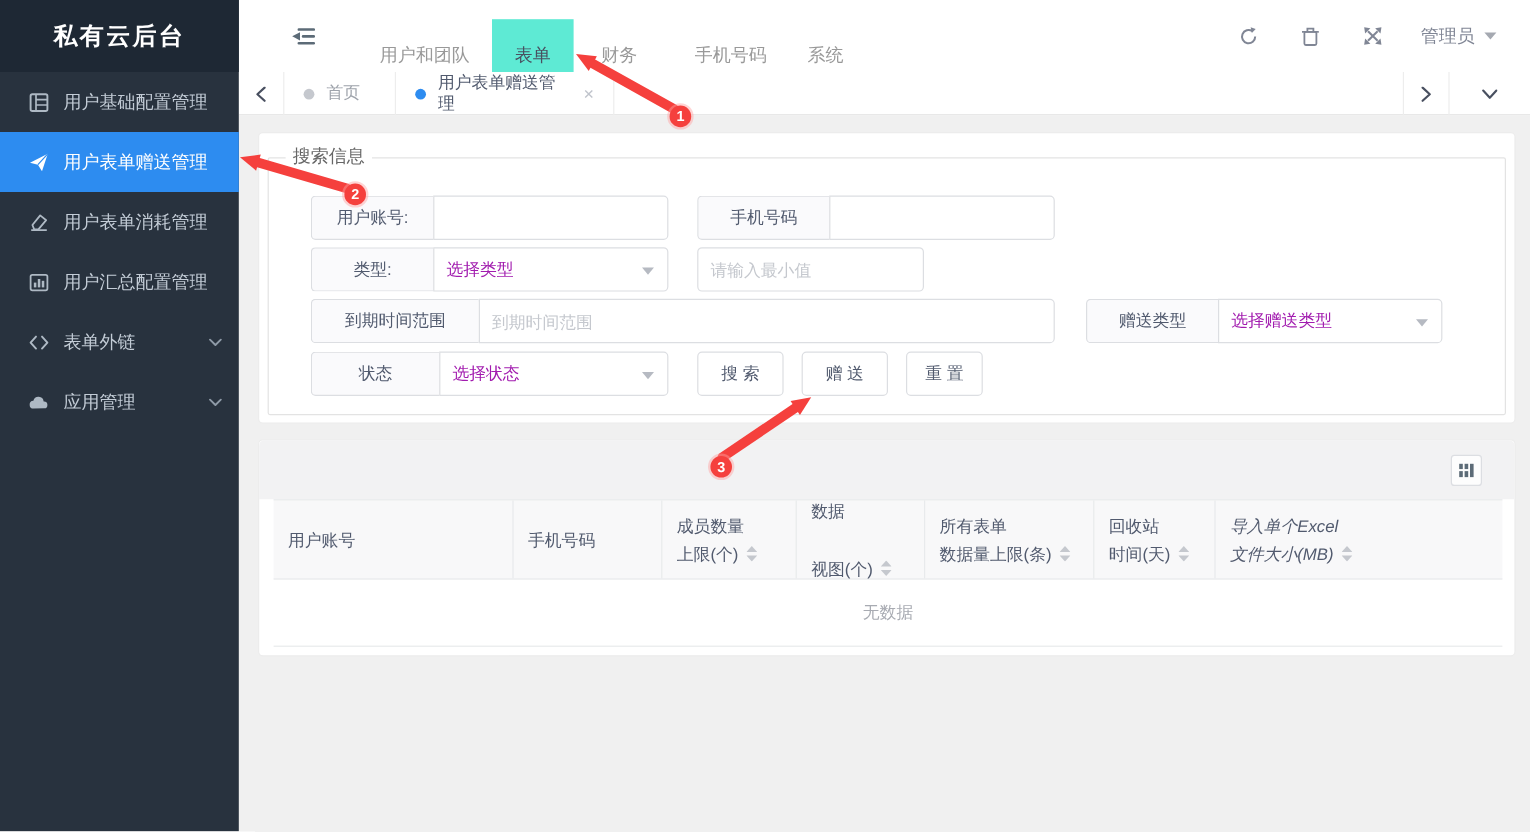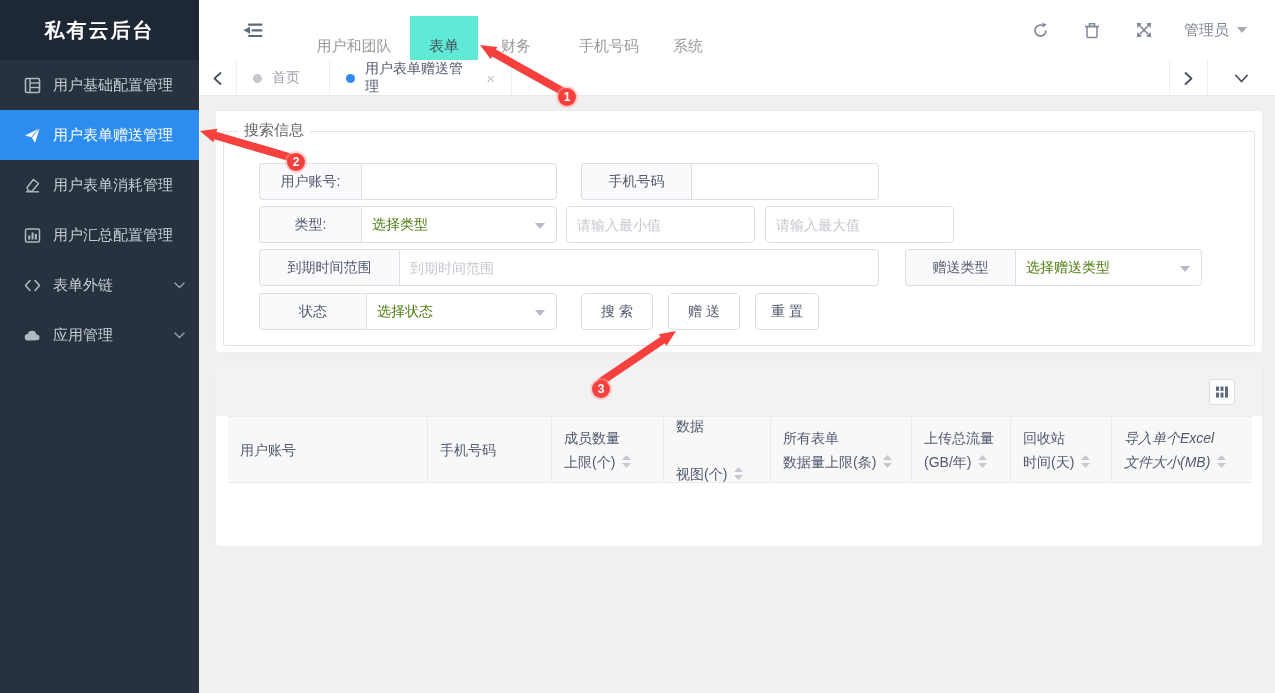--- a/index.html
+++ b/index.html
@@ -47,24 +47,24 @@
   .search-card { left:215px; top:110px; width:1048px; height:243px; }
   .fieldset { position:absolute; left:7px; top:20px; right:7px; bottom:6px; border:1px solid #e3e3e3; border-radius:2px; }
   .legend { position:absolute; left:14px; top:-11px; background:#fff; padding:0 6px; font-size:15px; color:#666; }
 
   .fgroup { position:absolute; display:flex; height:37px; }
   .fg-label { background:#fafafc; border:1px solid #dcdee2; border-right:none; border-radius:4px 0 0 4px;
               display:flex; align-items:center; justify-content:center; color:#515a6e; font-size:14px; white-space:nowrap; }
   .fg-input, .fg-select { border:1px solid #dcdee2; border-radius:0 4px 4px 0; background:#fff; height:37px; position:relative; }
   .fg-input input { border:none; outline:none; width:100%; height:100%; padding:0 10px; font-size:14px; color:#515a6e; font-family:inherit; background:transparent; }
   .fg-input input::placeholder { color:#c5c8ce; }
-  .lone-input { position:absolute; height:37px; border:1px solid #dcdee2; border-radius:4px; background:#fff; }
+  .lone-input { position:absolute; height:37px; border:1px solid #dcdee2; border-radius:4px; background:#fff;margin-left:15px; }
   .lone-input input { border:none; outline:none; width:100%; height:100%; padding:0 10px; font-size:14px; color:#515a6e; font-family:inherit; background:transparent; }
   .lone-input input::placeholder { color:#c5c8ce; }
-  .fg-select { display:flex; align-items:center; padding:0 15px 0 10px; color:#4d7c0f; cursor:pointer; }
+  .fg-select { display:flex; align-items:center; padding:0 15px 0 10px; color:#a21caf; cursor:pointer; }
   .fg-select .sel-caret { position:absolute; right:11px; top:16px; width:0; height:0; border-left:5px solid transparent; border-right:5px solid transparent; border-top:6px solid #b6bac2; }
 
   .btn { position:absolute; height:37px; background:#fff; border:1px solid #dcdee2; border-radius:4px; color:#515a6e;
          font-size:14px; display:flex; align-items:center; justify-content:center; cursor:pointer; white-space:nowrap; }
 
   
   .table-card { left:215px; top:366px; width:1048px; height:181px; }
   .tbl-toolbar { position:absolute; left:0; top:0; right:0; height:49px; background:#f2f2f3; border-radius:4px 4px 0 0; }
   .col-set-btn { position:absolute; right:27px; top:12px; width:26px; height:26px; background:#fdfdfd; border:1px solid #dcdee2; border-radius:3px;
                  display:flex; align-items:center; justify-content:center; color:#5c6b77; cursor:pointer; }
@@ -272,23 +272,20 @@
       <div class="fgroup" style="left:35px; top:74px; width:298px;">
         <div class="fg-label" style="width:102px;">类型:</div>
         <div class="fg-select" style="width:196px;">
           <span>选择类型</span>
           <span class="sel-caret"></span>
         </div>
       </div>
       <div class="lone-input" style="left:342px; top:74px; width:189px;">
         <input type="text" placeholder="请输入最小值" style="">
       </div>
-      <div class="lone-input" style="left:541px; top:74px; width:189px;">
-        <input type="text" placeholder="请输入最大值" style="">
-      </div>
 
       <div class="fgroup" style="left:35px; top:117px; width:620px;">
         <div class="fg-label" style="width:140px;">到期时间范围</div>
         <div class="fg-input" style="width:480px;">
           <input type="text" placeholder="到期时间范围" style="">
         </div>
       </div>
       <div class="fgroup" style="left:681px; top:117px; width:297px;">
         <div class="fg-label" style="width:110px;">赠送类型</div>
         <div class="fg-select" style="width:187px;">
@@ -359,32 +356,20 @@
           <span class="l2">
               <span>数据量上限(条)</span>
             <span class="sort-icon">
                 <svg width="9" height="13" viewBox="0 0 9 13">
                   <polygon points="4.5,0 9,5 0,5" fill="#c5c8ce"></polygon>
                   <polygon points="0,8 9,8 4.5,13" fill="#c5c8ce"></polygon>
                 </svg>
               </span>
             </span>
         </div>
-        <div class="th" style="width:99px;">
-          <span class="l1">上传总流量</span>
-          <span class="l2">
-              <span>(GB/年)</span>
-            <span class="sort-icon">
-                <svg width="9" height="13" viewBox="0 0 9 13">
-                  <polygon points="4.5,0 9,5 0,5" fill="#c5c8ce"></polygon>
-                  <polygon points="0,8 9,8 4.5,13" fill="#c5c8ce"></polygon>
-                </svg>
-              </span>
-            </span>
-        </div>
         <div class="th" style="width:101px;">
           <span class="l1">回收站</span>
           <span class="l2">
               <span>时间(天)</span>
             <span class="sort-icon">
                 <svg width="9" height="13" viewBox="0 0 9 13">
                   <polygon points="4.5,0 9,5 0,5" fill="#c5c8ce"></polygon>
                   <polygon points="0,8 9,8 4.5,13" fill="#c5c8ce"></polygon>
                 </svg>
               </span>
@@ -396,20 +381,21 @@
               <span>文件大小(MB)</span>
             <span class="sort-icon">
                 <svg width="9" height="13" viewBox="0 0 9 13">
                   <polygon points="4.5,0 9,5 0,5" fill="#c5c8ce"></polygon>
                   <polygon points="0,8 9,8 4.5,13" fill="#c5c8ce"></polygon>
                 </svg>
               </span>
             </span>
         </div>
       </div>
+      <div class="no-data">无数据</div>
     </div>
   </div>
 
   <svg class="anno-svg" viewBox="0 0 1275 693">
     <g stroke="#f5403d" fill="#f5403d">
 
       <line x1="562" y1="91" x2="494" y2="53" stroke-width="8" stroke-linecap="round"></line>
       <polygon points="480,45 497.4,46.9 490.6,59.1" stroke="none"></polygon>
 
       <line x1="289" y1="157" x2="215.4" y2="135.5" stroke-width="8" stroke-linecap="round"></line>

